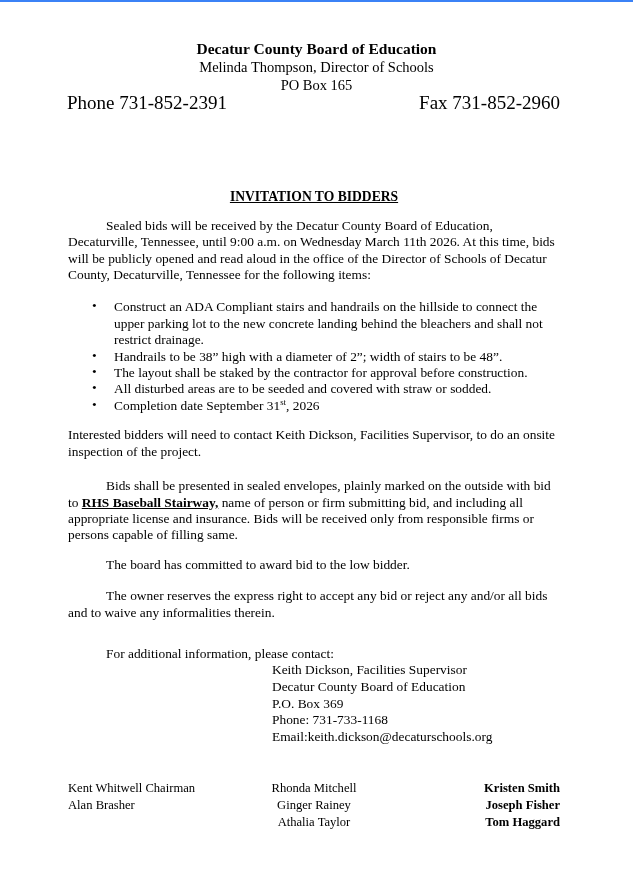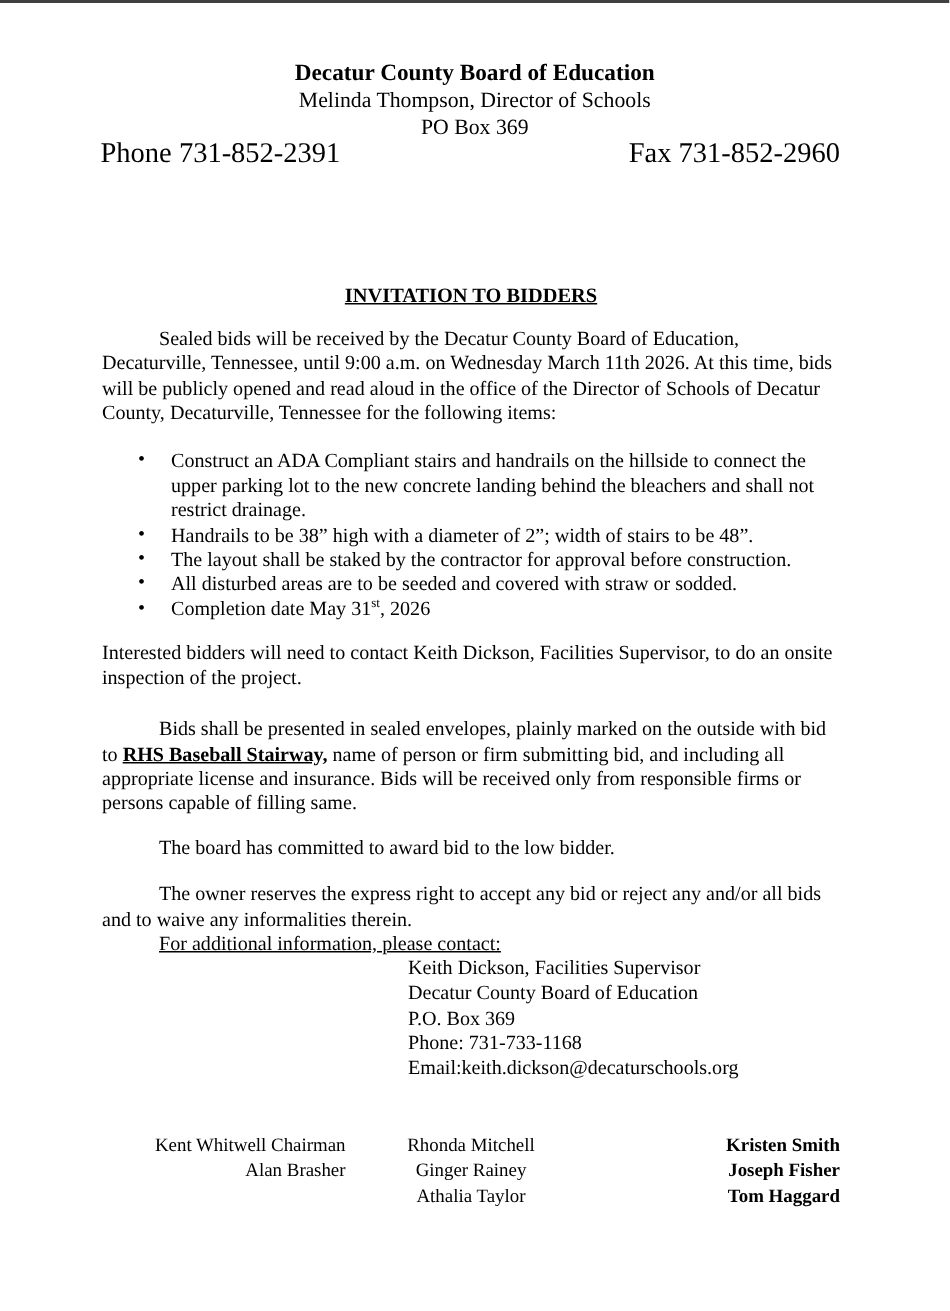--- a/index.html
+++ b/index.html
@@ -2,21 +2,21 @@
 <html><head>
 <meta charset="utf-8">
 <style>
   html, body { margin: 0; padding: 0; background: #ffffff; }
   .page {
     position: relative;
     width: 633px;
     height: 874px;
     box-sizing: border-box;
     background: #ffffff;
-    border-top: 2px solid #404040;
+    border-top: 2px solid #3b82f6;
     color: #000000;
     font-family: "Liberation Serif", serif;
     overflow: hidden;
   }
   
   .letterhead { padding-top: 37px; text-align: center; }
   .org-name { font-size: 15.5px; font-weight: bold; line-height: 19px; }
   .hline { font-size: 14.5px; line-height: 18.4px; }
   .phone-fax {
     display: flex;
@@ -30,49 +30,49 @@
   .doc-title { margin-top: 78px; text-align: center; font-weight: bold; font-size: 13.6px; line-height: 17px; }
   .doc-title span { text-decoration: underline; }
   .para { margin: 0; }
   .indent { text-indent: 38px; }
   .mt-intro { margin-top: 13px; }
   .mt-bullets { margin-top: 16px; }
   .mt-inspection { margin-top: 13px; }
   .mt-sealed { margin-top: 18px; }
   .mt-award { margin-top: 13px; }
   .mt-rights { margin-top: 15px; }
-  .mt-moreinfo { margin-top: 0; text-decoration: underline; }
+  .mt-moreinfo { margin-top: 25px; }
   .bullet-item { position: relative; padding-left: 46px; }
   .bullet-marker { position: absolute; left: 24px; top: -1px; }
   sup.ord { font-size: 0.65em; vertical-align: super; line-height: 0; }
   .bold-inline { font-weight: bold; text-decoration: underline; }
   .contact-block { margin-left: 204px; }
   .contact-line { line-height: 16.6px; }
   
   .board-footer {
     display: flex;
     margin-top: 35px;
     padding: 0 73px 0 68px;
     font-size: 12.6px;
     line-height: 16.6px;
   }
   .bcol { white-space: nowrap; }
-  .bcol-left { width: 33%; text-align: right; }
+  .bcol-left { width: 33%; text-align: left; }
   .bcol-center { width: 34%; text-align: center; }
   .bcol-right { width: 33%; text-align: right; font-weight: bold; }
 </style>
 </head>
 <body>
 
 <div class="page">
 
   <div class="letterhead">
     <div class="org-name">Decatur County Board of Education</div>
     <div class="hline">Melinda Thompson, Director of Schools</div>
-    <div class="hline">PO Box 369</div>
+    <div class="hline">PO Box 165</div>
   </div>
 
   <div class="phone-fax">
     <span>Phone 731-852-2391</span>
     <span>Fax 731-852-2960</span>
   </div>
 
   <div class="content">
 
     <div class="doc-title">
@@ -93,21 +93,21 @@
       <div class="bullet-item">
         <span class="bullet-marker">•</span>
         <span>The layout shall be staked by the contractor for approval before construction.</span>
       </div>
       <div class="bullet-item">
         <span class="bullet-marker">•</span>
         <span>All disturbed areas are to be seeded and covered with straw or sodded.</span>
       </div>
       <div class="bullet-item">
         <span class="bullet-marker">•</span>
-        <span><span>Completion date May 31</span><sup class="ord">st</sup><span>, 2026</span></span>
+        <span><span>Completion date September 31</span><sup class="ord">st</sup><span>, 2026</span></span>
       </div>
     </div>
 
     <p class="para mt-inspection">Interested bidders will need to contact Keith Dickson, Facilities Supervisor, to do an onsite inspection of the project.</p>
 
     <p class="para indent mt-sealed"><span>Bids shall be presented in sealed envelopes, plainly marked on the outside with bid to </span><span class="bold-inline">RHS Baseball Stairway,</span><span> name of person or firm submitting bid, and including all appropriate license and insurance. Bids will be received only from responsible firms or persons capable of filling same.</span></p>
 
     <p class="para indent mt-award">The board has committed to award bid to the low bidder.</p>
 
     <p class="para indent mt-rights">The owner reserves the express right to accept any bid or reject any and/or all bids and to waive any informalities therein.</p>

